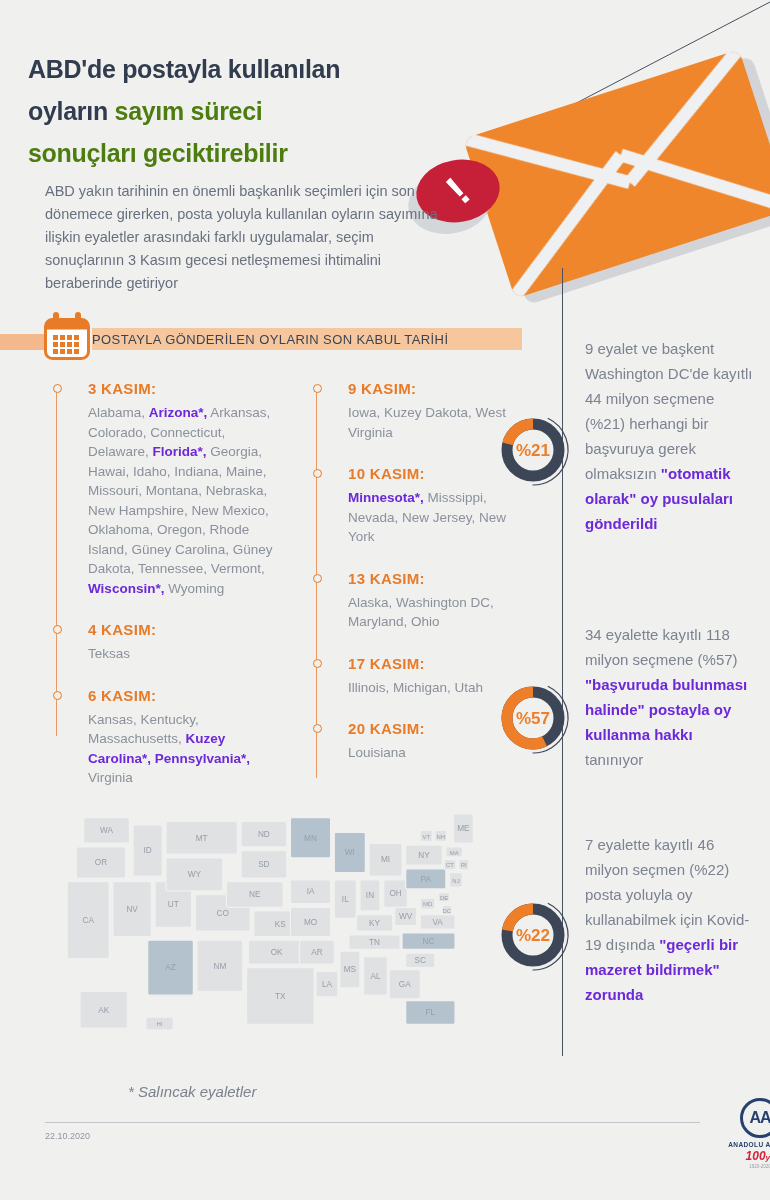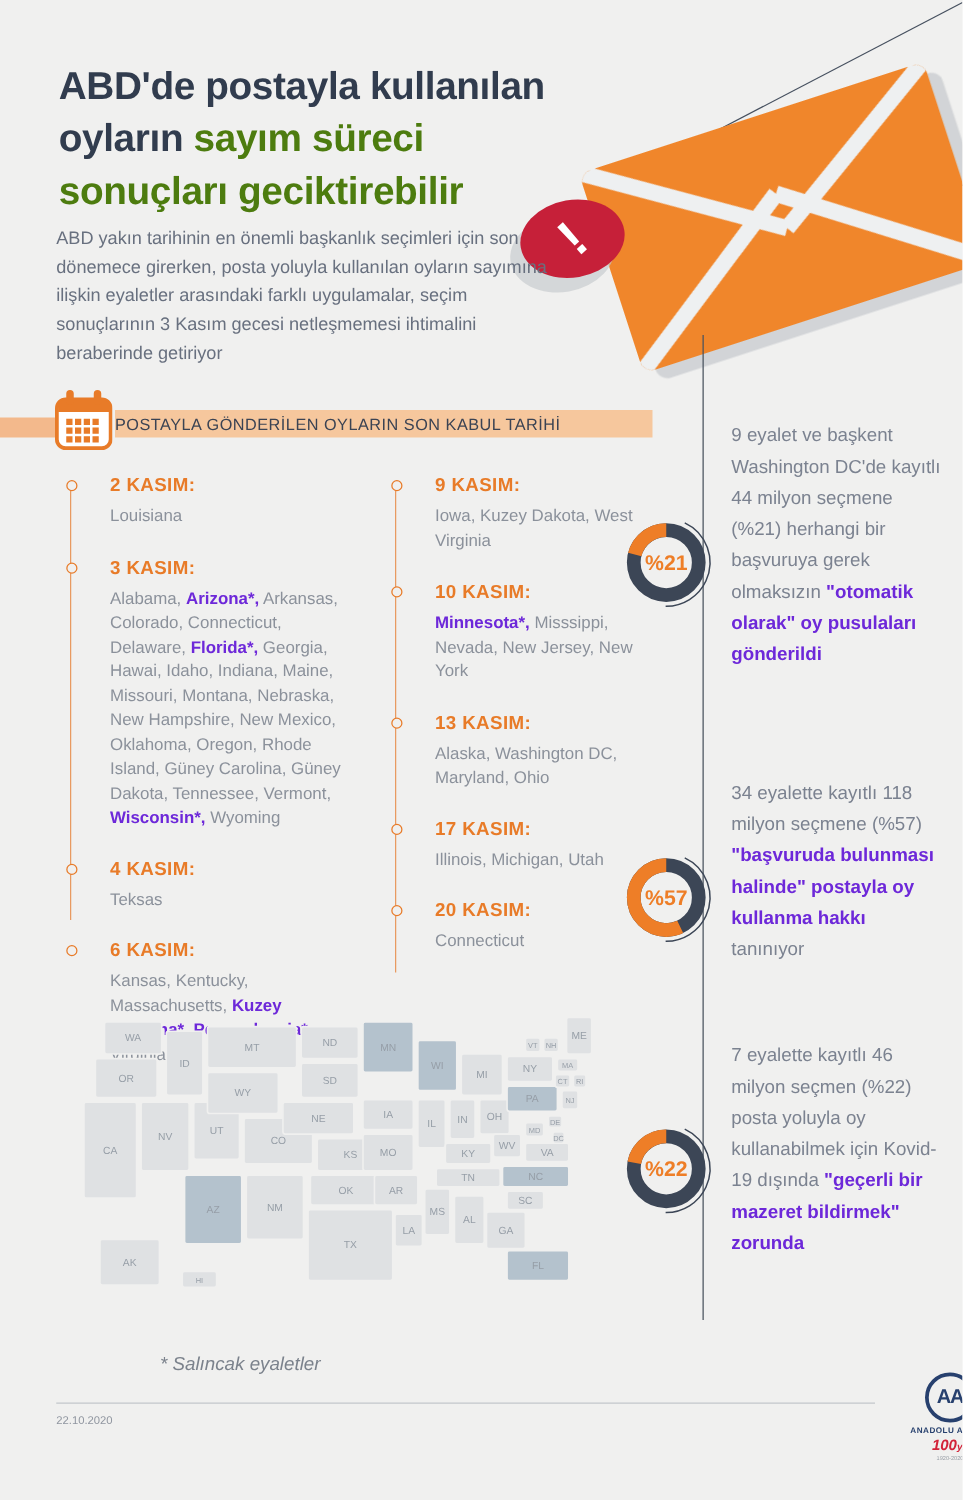--- a/index.html
+++ b/index.html
@@ -10,21 +10,21 @@
   .vdivider{position:absolute;left:562px;top:268px;width:1px;height:788px;background:#49535f;}
   
   .env-wrap{position:absolute;left:478px;top:58px;width:300px;height:235px;}
   .env-body{position:absolute;left:4px;top:32px;width:290px;height:168px;transform:rotate(-18deg);
             filter:drop-shadow(10px 10px 0 rgba(186,190,194,.55));}
   .alert-badge{position:absolute;left:-62px;top:102px;width:84px;height:62px;background:#c62039;
                border-radius:50%;transform:rotate(-10deg);box-shadow:-10px 10px 0 rgba(197,201,205,.65);
                display:flex;align-items:center;justify-content:center;}
   .alert-badge span{color:#fff;font-size:42px;font-weight:bold;transform:rotate(-32deg);line-height:1;}
   
-  .title{position:absolute;left:47px;top:48px;margin:0;font-size:31px;font-weight:bold;
+  .title{position:absolute;left:28px;top:48px;margin:0;font-size:25px;font-weight:bold;
          line-height:42px;color:#313c4e;letter-spacing:-.3px;}
   .title .red{color:#4d7c0f;}
   .intro{position:absolute;left:45px;top:180px;width:405px;margin:0;font-size:14.5px;
          line-height:23px;color:#68707f;}
   
   .hdr-leftbar{position:absolute;left:0;top:334px;width:50px;height:16px;background:#f3b98c;}
   .hdr-bar{position:absolute;left:92px;top:328px;width:430px;height:22px;background:#f6c79d;
            display:flex;align-items:center;}
   .hdr-bar span{font-size:13px;font-weight:normal;color:#3b4353;letter-spacing:.4px;padding-left:0;white-space:nowrap;}
   .cal-icon{position:absolute;left:44px;top:310px;}
@@ -116,24 +116,20 @@
         <rect x="30" y="32" width="5" height="5"></rect>
       <rect x="9" y="39" width="5" height="5"></rect>
         <rect x="16" y="39" width="5" height="5"></rect>
         <rect x="23" y="39" width="5" height="5"></rect>
         <rect x="30" y="39" width="5" height="5"></rect>
     </g>
   </svg>
 
   <div class="dl-col col-left" id="col-left">
     <div class="dl-line" style="height:348px"></div>
-  <div class="dl-item">
-        <h3>2 KASIM:</h3>
-        <p><span>Louisiana</span></p>
-      </div>
       <div class="dl-item">
         <h3>3 KASIM:</h3>
         <p><span>Alabama, </span><b>Arizona*,</b><span> Arkansas, Colorado, Connecticut, Delaware, </span><b>Florida*,</b><span> Georgia, Hawai, Idaho, Indiana, Maine, Missouri, Montana, Nebraska, New Hampshire, New Mexico, Oklahoma, Oregon, Rhode Island, Güney Carolina, Güney Dakota, Tennessee, Vermont, </span><b>Wisconsin*,</b><span> Wyoming</span></p>
       </div>
       <div class="dl-item">
         <h3>4 KASIM:</h3>
         <p><span>Teksas</span></p>
       </div>
       <div class="dl-item">
         <h3>6 KASIM:</h3>
@@ -153,21 +149,21 @@
       <div class="dl-item">
         <h3>13 KASIM:</h3>
         <p><span>Alaska, Washington DC, Maryland, Ohio</span></p>
       </div>
       <div class="dl-item">
         <h3>17 KASIM:</h3>
         <p><span>Illinois, Michigan, Utah</span></p>
       </div>
       <div class="dl-item">
         <h3>20 KASIM:</h3>
-        <p><span>Connecticut</span></p>
+        <p><span>Louisiana</span></p>
       </div>
     </div>
 
   <div class="vdivider"></div>
 
   <div id="stats-root">
       <div class="stat" style="top: 336px;">
         <p><span>9 eyalet ve başkent Washington DC'de kayıtlı 44 milyon seçmene (%21) herhangi bir başvuruya gerek olmaksızın </span><b>"otomatik olarak" oy pusulaları gönderildi</b></p>
       </div>
       <div class="stat" style="top: 622px;">

